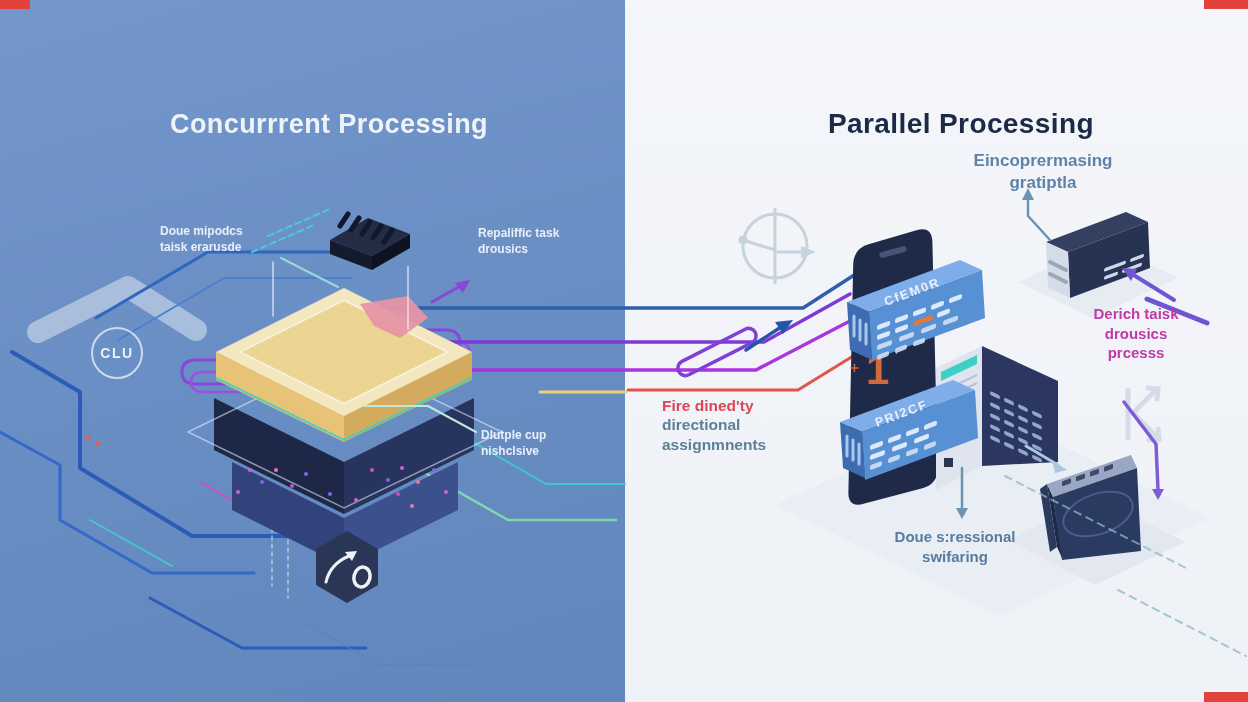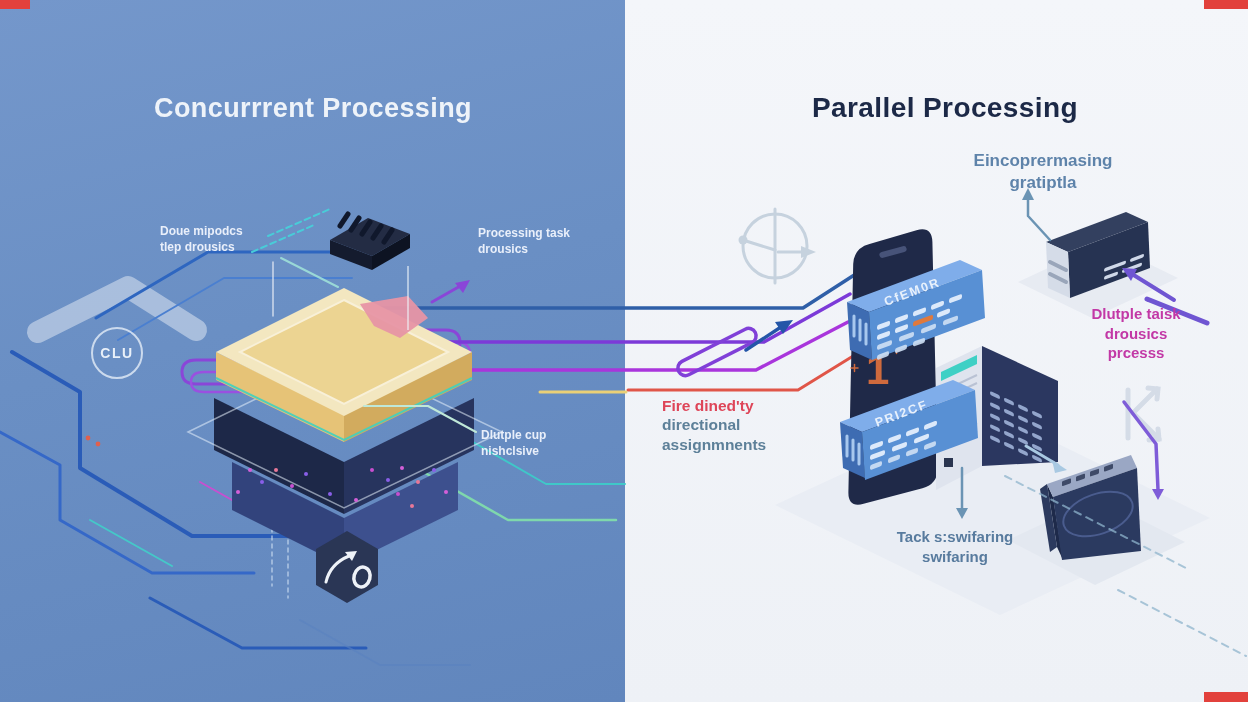--- a/index.html
+++ b/index.html
@@ -5,21 +5,21 @@
   html,body{margin:0;padding:0;background:#dfe3ea;}
   .canvas{position:relative;width:1248px;height:702px;overflow:hidden;
           font-family:"Liberation Sans",sans-serif;}
   .panel-left{position:absolute;left:0;top:0;width:625px;height:702px;
               background:linear-gradient(165deg,#7497cb 0%,#6a8fc4 45%,#6186bd 100%);}
   .panel-right{position:absolute;left:625px;top:0;width:623px;height:702px;
                background:linear-gradient(180deg,#f4f6fa 0%,#eef1f6 100%);}
   svg.art{position:absolute;left:0;top:0;}
   svg text{font-family:"Liberation Sans",sans-serif;}
   .title{position:absolute;transform:translateX(-50%);font-weight:700;
-         letter-spacing:.4px;white-space:nowrap;margin:0;}
+         letter-spacing:.4px;white-space:nowrap;margin:16px;}
   .title-left{left:313px;top:93px;font-size:27px;color:#eef3f9;}
   .title-right{left:945px;top:92px;font-size:28px;color:#1c2947;}
   .lbl{position:absolute;font-size:12px;font-weight:600;line-height:1.32;}
   .lbl span{display:block;}
   .lbl-left{color:#e9effa;}
   .lbl-doue{left:160px;top:224px;}
   .lbl-rep{left:478px;top:226px;}
   .lbl-dlu{left:481px;top:428px;}
   .lbl-fire{left:662px;top:396px;font-size:15.5px;line-height:1.25;}
   .lbl-fire .l1{color:#de4558;}
@@ -329,47 +329,47 @@
       <line x1="1005" y1="476" x2="1186" y2="568" stroke="#8fb4cc" stroke-width="2" stroke-dasharray="7 6" opacity="0.75"></line>
       <line x1="1118" y1="590" x2="1246" y2="656" stroke="#8fb4cc" stroke-width="2" stroke-dasharray="7 6" opacity="0.75"></line>
     </g>
   </svg>
 
   <h1 class="title title-left">Concurrrent Processing</h1>
   <h1 class="title title-right">Parallel Processing</h1>
 
   <div class="lbl lbl-left lbl-doue">
     <span>Doue mipodcs</span>
-    <span>tlep drousics</span>
+    <span>taisk erarusde</span>
   </div>
   <div class="lbl lbl-left lbl-rep">
-    <span>Processing task</span>
+    <span>Repaliffic task</span>
     <span>drousics</span>
   </div>
   <div class="lbl lbl-left lbl-dlu">
     <span>Dlutple cup</span>
     <span>nishclsive</span>
   </div>
 
   <div class="lbl lbl-fire">
     <span class="l1">Fire dined'ty</span>
     <span class="rest">directional</span>
     <span class="rest">assignmnents</span>
   </div>
   <div class="lbl lbl-enc">
     <span>Eincoprermasing</span>
     <span>gratiptla</span>
   </div>
   <div class="lbl lbl-der">
-    <span>Dlutple taisk</span>
+    <span>Derich taisk</span>
     <span>drousics</span>
     <span>prcesss</span>
   </div>
   <div class="lbl lbl-tack">
-    <span>Tack s:swifaring</span>
+    <span>Doue s:ressional</span>
     <span>swifaring</span>
   </div>
 
   <div class="corner c-tl"></div>
   <div class="corner c-tr"></div>
   <div class="corner c-br"></div>
 
 </div>
 
 </body></html>

